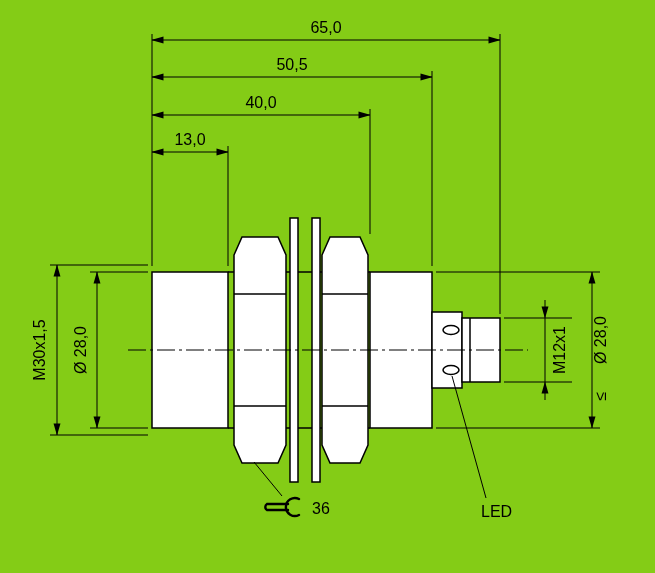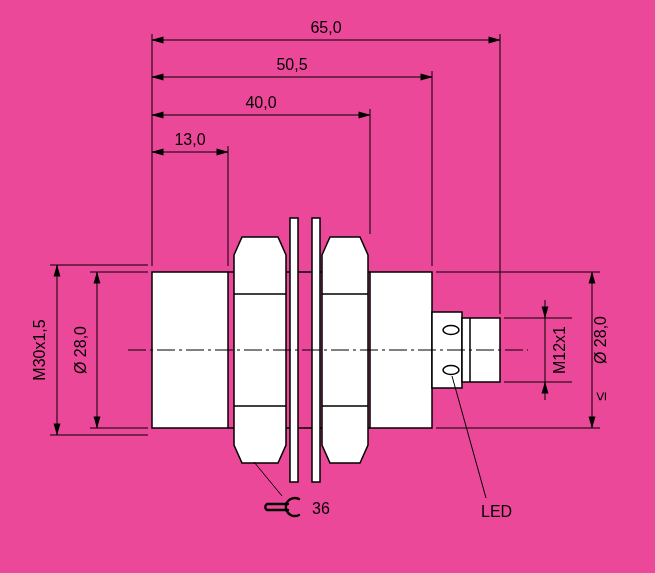--- a/index.html
+++ b/index.html
@@ -4,21 +4,21 @@
 <style>
   html, body {
     margin: 0;
     padding: 0;
     background: #ffffff;
     font-family: "Liberation Sans", sans-serif;
   }
   .canvas {
     width: 655px;
     height: 573px;
-    background: #ec4899;
+    background: #84cc16;
     position: relative;
     overflow: hidden;
   }
   svg { display: block; }
   .outline {
     fill: #ffffff;
     stroke: #000000;
     stroke-width: 1.5;
     stroke-linejoin: miter;
   }

